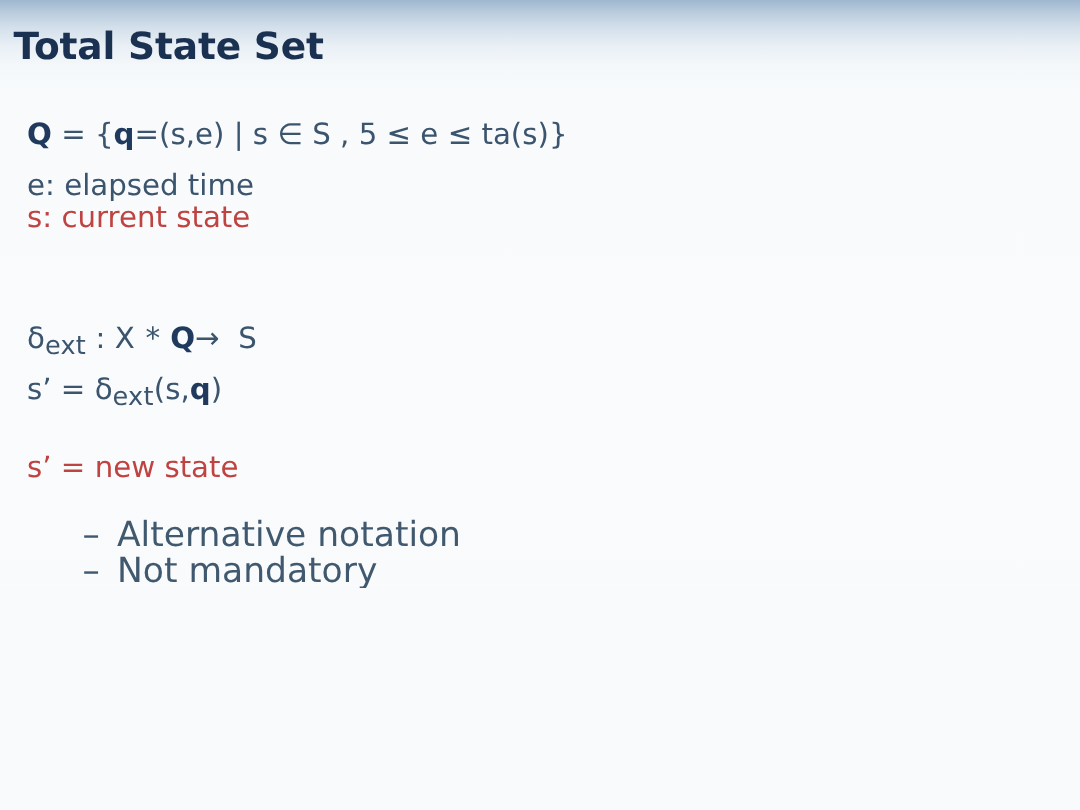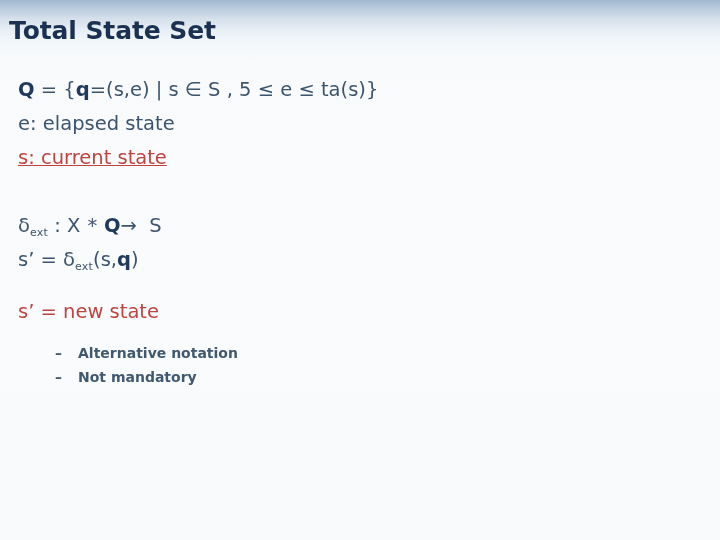--- a/index.html
+++ b/index.html
@@ -66,59 +66,58 @@
   .line.red {
     color: #bf4340;
   }
 
   .b {
     font-weight: bold;
     color: #1f3a5c;
   }
 
   .sub {
-    font-size: 11px;
+    font-size: 17px;
     vertical-align: baseline;
     position: relative;
     top: 4px;
     letter-spacing: 0.2px;
   }
 
   .sp-s  { letter-spacing: 0.5px; }
 
   .bullet {
     position: absolute;
     left: 55px;
     white-space: nowrap;
-    font-size: 14px;
+    font-size: 23px;
     color: #41596f;
     line-height: 1;
-    font-weight: bold;
   }
   .bullet .dash {
     display: inline-block;
     width: 23px;
   }
 </style>
 </head>
 <body>
 
 <div id="slide">
 
   <div id="title">Total State Set</div>
 
   <div id="body-area">
 
     <div class="line" style="top: 14px;">
       <span class="b">Q</span><span> = {</span><span class="b">q</span><span>=(s,e) | s ∈ S , 5 ≤ e ≤ ta(s)}</span>
     </div>
 
-    <div class="line" style="top: 48px;">e: elapsed state</div>
+    <div class="line" style="top: 48px;">e: elapsed time</div>
 
-    <div class="line red" style="top: 82px; text-decoration: underline;">s: current state</div>
+    <div class="line red" style="top: 69px;">s: current state</div>
 
     <div class="line" style="top: 150px;">
       <span>δ</span><span class="sub">ext</span><span>&nbsp;</span><span>:</span><span>&nbsp;</span><span class="sp-s">X *</span><span>&nbsp;</span><span class="b">Q</span><span>→</span><span>&nbsp;&nbsp;</span><span>S</span>
     </div>
 
     <div class="line" style="top: 184px; text-align: center;">
       <span>s’</span><span>&nbsp;</span><span>=</span><span>&nbsp;</span><span>δ</span><span class="sub">ext</span><span>(s,</span><span class="b">q</span><span>)</span>
     </div>
 
     <div class="line red" style="top: 236px;">s’ = new state</div>

